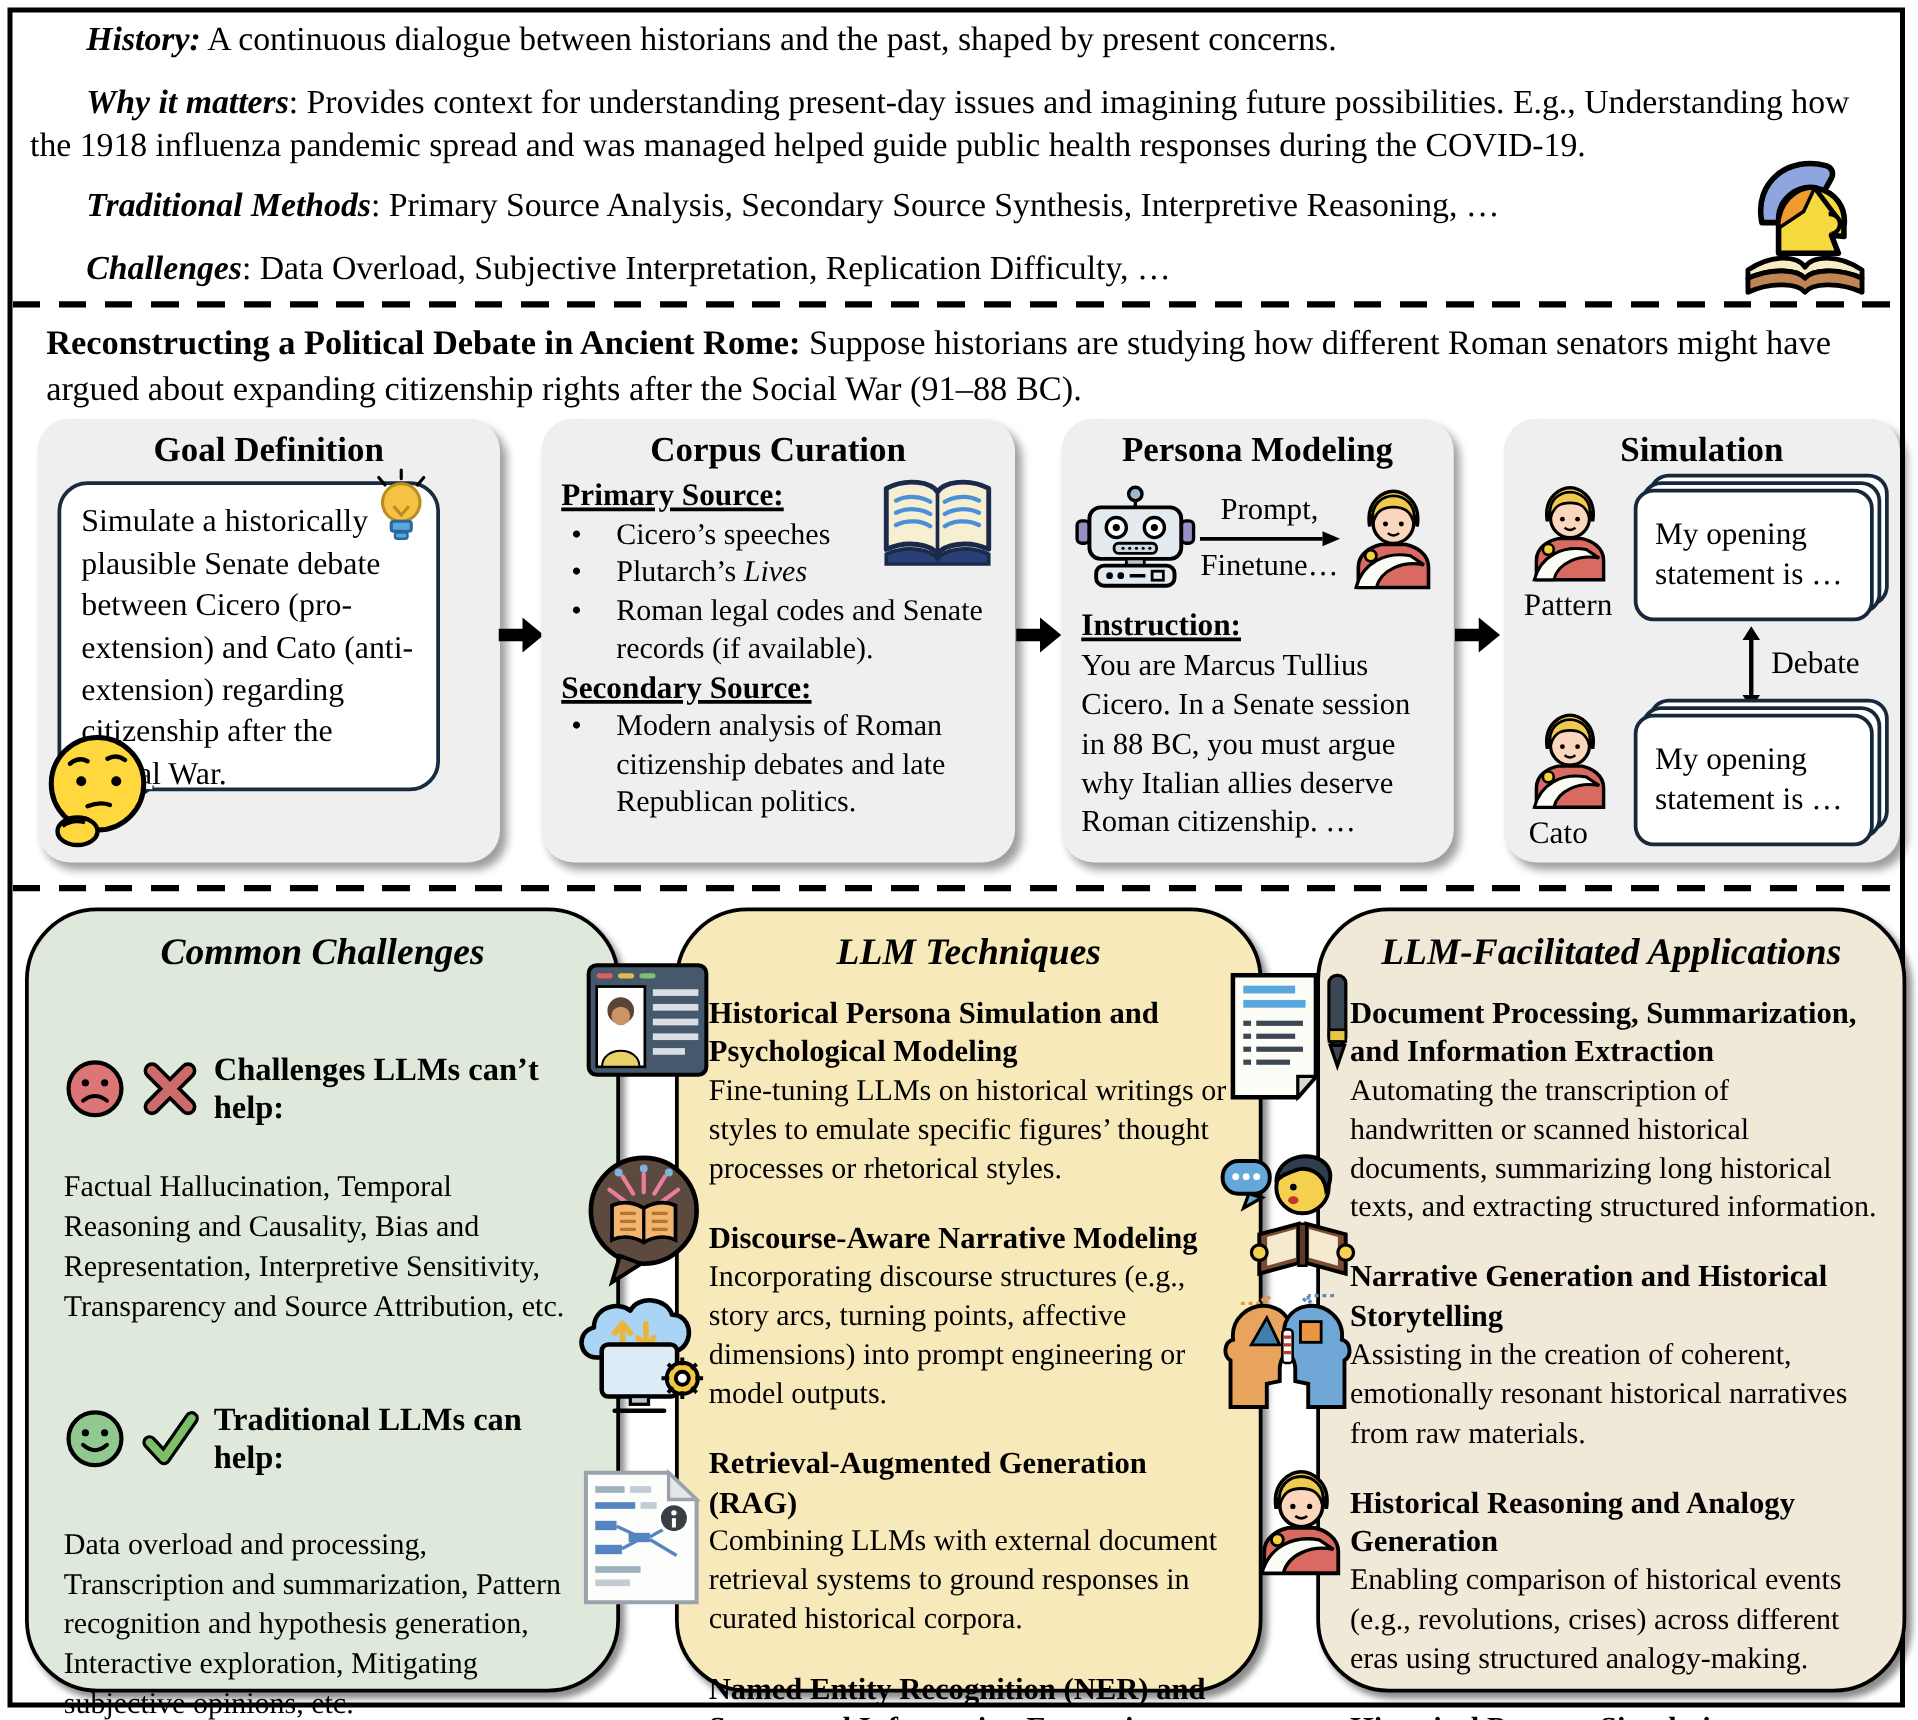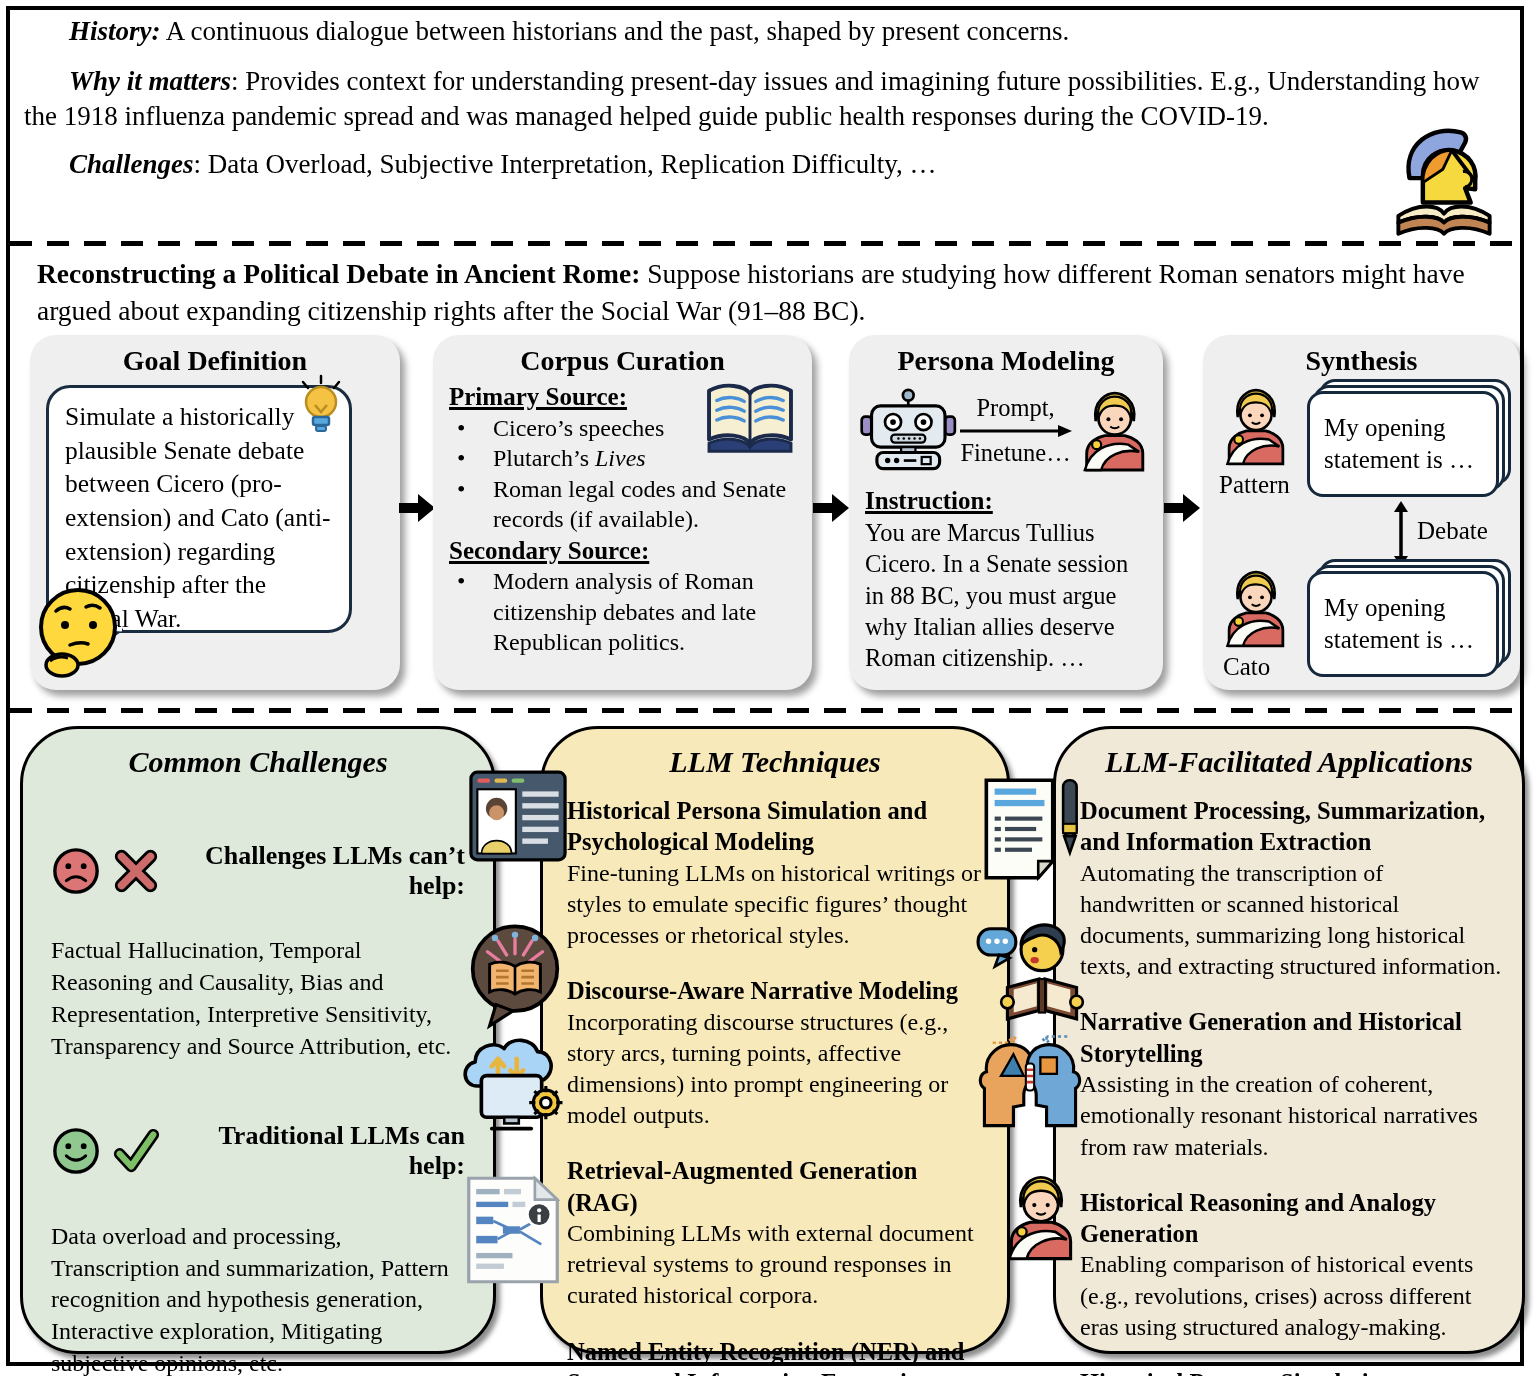--- a/index.html
+++ b/index.html
@@ -63,21 +63,21 @@
   .debate-label{position:absolute;left:214px;top:182px;font-size:25px;}
 
   
   .bottom-section{position:absolute;left:0;top:712px;width:1534px;height:664px;}
   .col{position:absolute;top:14px;height:628px;border:3.5px solid #000;border-radius:58px;box-sizing:border-box;box-shadow:4px 5px 5px rgba(0,0,0,.45);}
   #col-challenges{left:20px;width:476px;background:#dfe9db;}
   #col-techniques{left:540px;width:470px;background:#f8e9ba;}
   #col-applications{left:1053px;width:472px;background:#f0e9d8;}
   .col h2{margin:16px 0 0 0;text-align:center;font-size:30px;font-weight:bold;font-style:italic;}
   .col-inner{padding:0 28px;}
-  .chal-head{display:flex;align-items:center;gap:10px;font-weight:bold;font-size:26px;text-align:right;}
+  .chal-head{display:flex;align-items:center;gap:10px;font-weight:bold;font-size:26px;}
   #chal-head1{margin-top:62px;}
   #chal-head2{margin-top:58px;}
   .chal-head .ic{flex:0 0 auto;}
   .chal-text{font-size:24px;line-height:1.33;margin-top:34px;}
   #chal-text2{margin-top:40px;}
 
   .tech-inner{padding:0 20px 0 24px;}
   .item{margin-top:24px;}
   .item:first-of-type{margin-top:16px;}
   .item h4{margin:0;font-size:24.5px;font-weight:bold;line-height:1.28;}
@@ -117,20 +117,21 @@
       <path d="M1,10 H20 V1 L37,15 L20,29 V20 H1 Z" fill="#000"></path>
     </symbol>
   </defs>
 </svg>
 
 <div class="frame"></div>
 
 <div class="top-section">
   <p><span class="lead">History:</span><span> A continuous dialogue between historians and the past, shaped by present concerns.</span></p>
   <p class="two-line"><span class="lead">Why it matters</span><span>: Provides context for understanding present-day issues and imagining future possibilities. E.g., Understanding how the 1918 influenza pandemic spread and was managed helped guide public health responses during the COVID-19.</span></p>
+  <p><span class="lead">Traditional Methods</span><span>: Primary Source Analysis, Secondary Source Synthesis, Interpretive Reasoning, …</span></p>
   <p><span class="lead">Challenges</span><span>: Data Overload, Subjective Interpretation, Replication Difficulty, …</span></p>
 </div>
 <div class="helmet-book">
   <svg viewBox="0 0 110 115" width="132" height="128">
     <path d="M24,54 C18,24 44,6 70,13 C74,14 76,18 74,22 L68,33 C54,28 40,34 36,54 Z" fill="#8fa5de" stroke="#000" stroke-width="4" stroke-linejoin="round"></path>
     <path d="M36,76 L36,52 C36,36 50,27 63,29 C77,32 85,43 83,57 L83,64 L74,63 L79,76 Z" fill="#f6d93e" stroke="#000" stroke-width="4" stroke-linejoin="round"></path>
     <path d="M36,58 C36,40 48,29 62,29 L54,46 Z" fill="#ef9b2d" stroke="#000" stroke-width="2.5"></path>
     <path d="M62,29 L83,57" stroke="#000" stroke-width="3.5"></path>
     <path d="M72,48 a7,7 0 0 1 2,14" fill="#f6d93e" stroke="#000" stroke-width="3"></path>
     <path d="M14,88 C32,76 50,78 55,86 C60,78 78,76 96,88 L96,94 C78,86 60,88 55,94 C50,88 32,86 14,94 Z" fill="#f7ecc6" stroke="#000" stroke-width="3.5" stroke-linejoin="round"></path>
@@ -234,21 +235,21 @@
     <div class="pm-instr">
       <div class="instr-label">Instruction:</div>
       <div>You are Marcus Tullius Cicero. In a Senate session in 88 BC, you must argue why Italian allies deserve Roman citizenship. …</div>
     </div>
   </div>
   <svg class="flow-arrow" id="arrow3">
       <use href="#sym-arrow"></use>
     </svg>
 
   <div class="mid-box" id="simulation-box">
-    <h3>Synthesis</h3>
+    <h3>Simulation</h3>
     <svg class="sim-persona" id="cicero-icon" viewBox="0 0 90 95">
         <use href="#sym-persona"></use>
       </svg>
     <div class="sim-name" id="cicero-name">Pattern</div>
     <div class="card-stack" id="card1">
         <span>My opening statement is …</span>
       </div>
     <svg class="debate-arrow" viewBox="0 0 24 66">
       <line x1="12" y1="8" x2="12" y2="58" stroke="#000" stroke-width="3.5"></line>
       <path d="M12,0 L5,11 L19,11 Z" fill="#000"></path>

